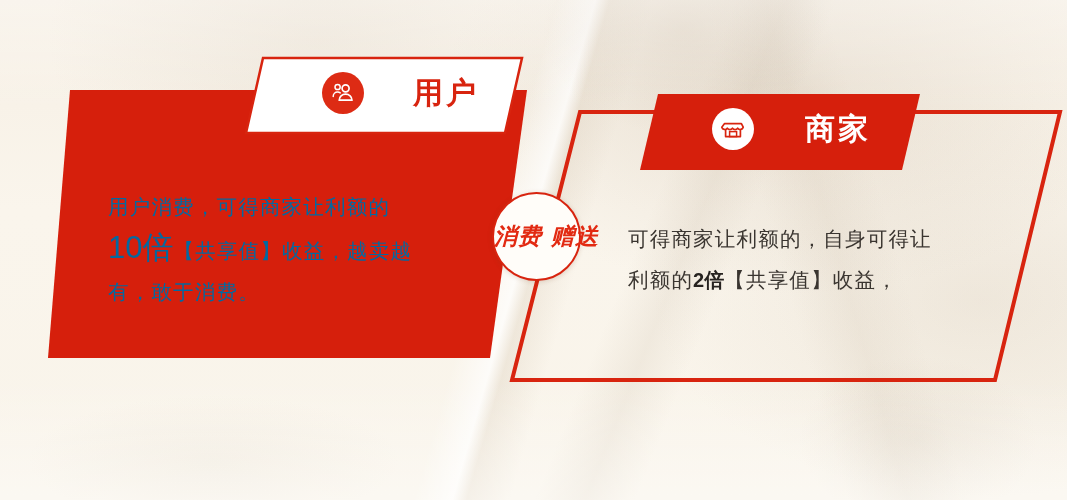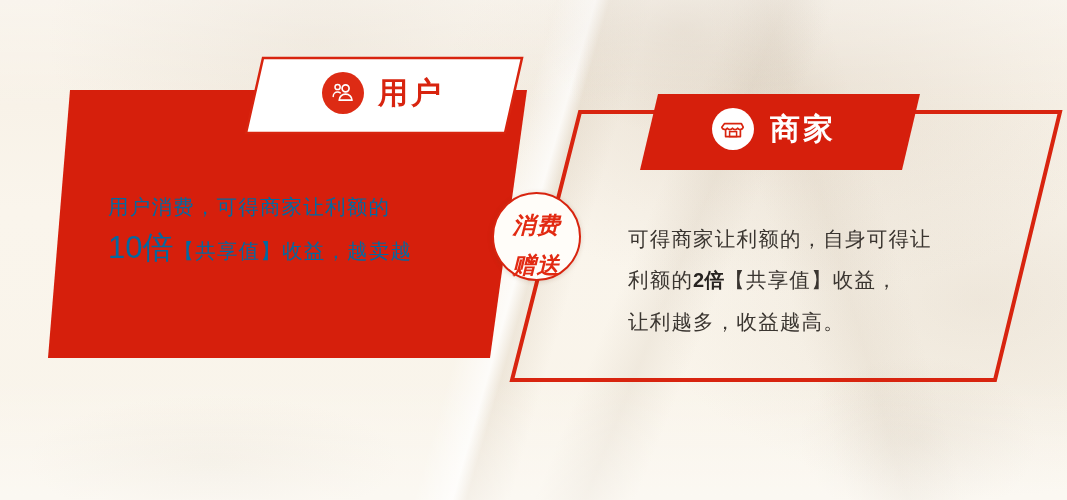--- a/index.html
+++ b/index.html
@@ -98,37 +98,38 @@
   }
   .icon-circle.red   { background:#dd2b14; }
   .icon-circle.white { background:#ffffff; }
 
   .banner-title {
     font-size:30px;
     font-weight:bold;
     letter-spacing:3px;
     line-height:1;
     white-space:nowrap;
+    margin-left:35px;
   }
   .banner-title.red   { color:#d8240f; }
   .banner-title.white { color:#ffffff; }
 
   
   #center-badge {
     position:absolute;
     left:492px; top:192px;
     width:89px; height:89px;
     border-radius:50%;
     background:#fffdf9;
     border:2.5px solid #d8240f;
     display:flex;
-    flex-direction:column;
+    flex-direction:row;
     align-items:center;
-    justify-content:flex-end;
-    gap:15px;
+    justify-content:flex-start;
+    gap:9px;
     box-shadow:0 1px 5px rgba(120,60,30,0.18);
   }
   #center-badge .bline {
     color:#e22a12;
     font-size:23px;
     font-weight:bold;
     font-style:italic;
     letter-spacing:1px;
     line-height:1.12;
     white-space:nowrap;
@@ -163,37 +164,37 @@
         <circle cx="7.6" cy="7.0" r="2.6" fill="none" stroke="#fff" stroke-width="1.5"></circle>
         <path d="M3.2 16.6c0-2.7 2.0-4.5 4.4-4.5 1.0 0 1.9.3 2.6.8" fill="none" stroke="#fff" stroke-width="1.5" stroke-linecap="round"></path>
       </svg>
     </span>
     <span class="banner-title red">用户</span>
   </div>
 
   <div class="left-text">
     <span>用户消费，可得商家让利额的</span><br>
     <span class="big">10倍</span><span>【共享值】收益，越卖越</span><br>
+    <span>有，敢于消费。</span>
   </div>
 
   <div class="banner-content" id="merch-banner-content">
     <span class="icon-circle white">
       <svg width="26" height="26" viewBox="0 0 26 26" aria-hidden="true">
         <path d="M4.6 7.6h16.8l1.8 3.6a3.1 3.1 0 0 1-5.5 1.0 3.1 3.1 0 0 1-5.2 0 3.1 3.1 0 0 1-5.2 0 3.1 3.1 0 0 1-5.5-1.0z" fill="none" stroke="#d8240f" stroke-width="1.7" stroke-linejoin="round"></path>
         <path d="M5.6 13.4v7.2h14.8v-7.2" fill="none" stroke="#d8240f" stroke-width="1.7" stroke-linejoin="round"></path>
         <rect x="9.6" y="15.6" width="7.0" height="5.0" fill="none" stroke="#d8240f" stroke-width="1.5"></rect>
       </svg>
     </span>
     <span class="banner-title white">商家</span>
   </div>
 
   <div class="right-text">
     <span>可得商家让利额的，自身可得让</span><br>
     <span>利额的</span><span class="big">2倍</span><span>【共享值】收益，</span><br>
-    <span>让利越多，收益越高。</span>
   </div>
 
   <div id="center-badge">
     <span class="bline">消费</span>
     <span class="bline">赠送</span>
   </div>
 
 </div>
 
 </body></html>

